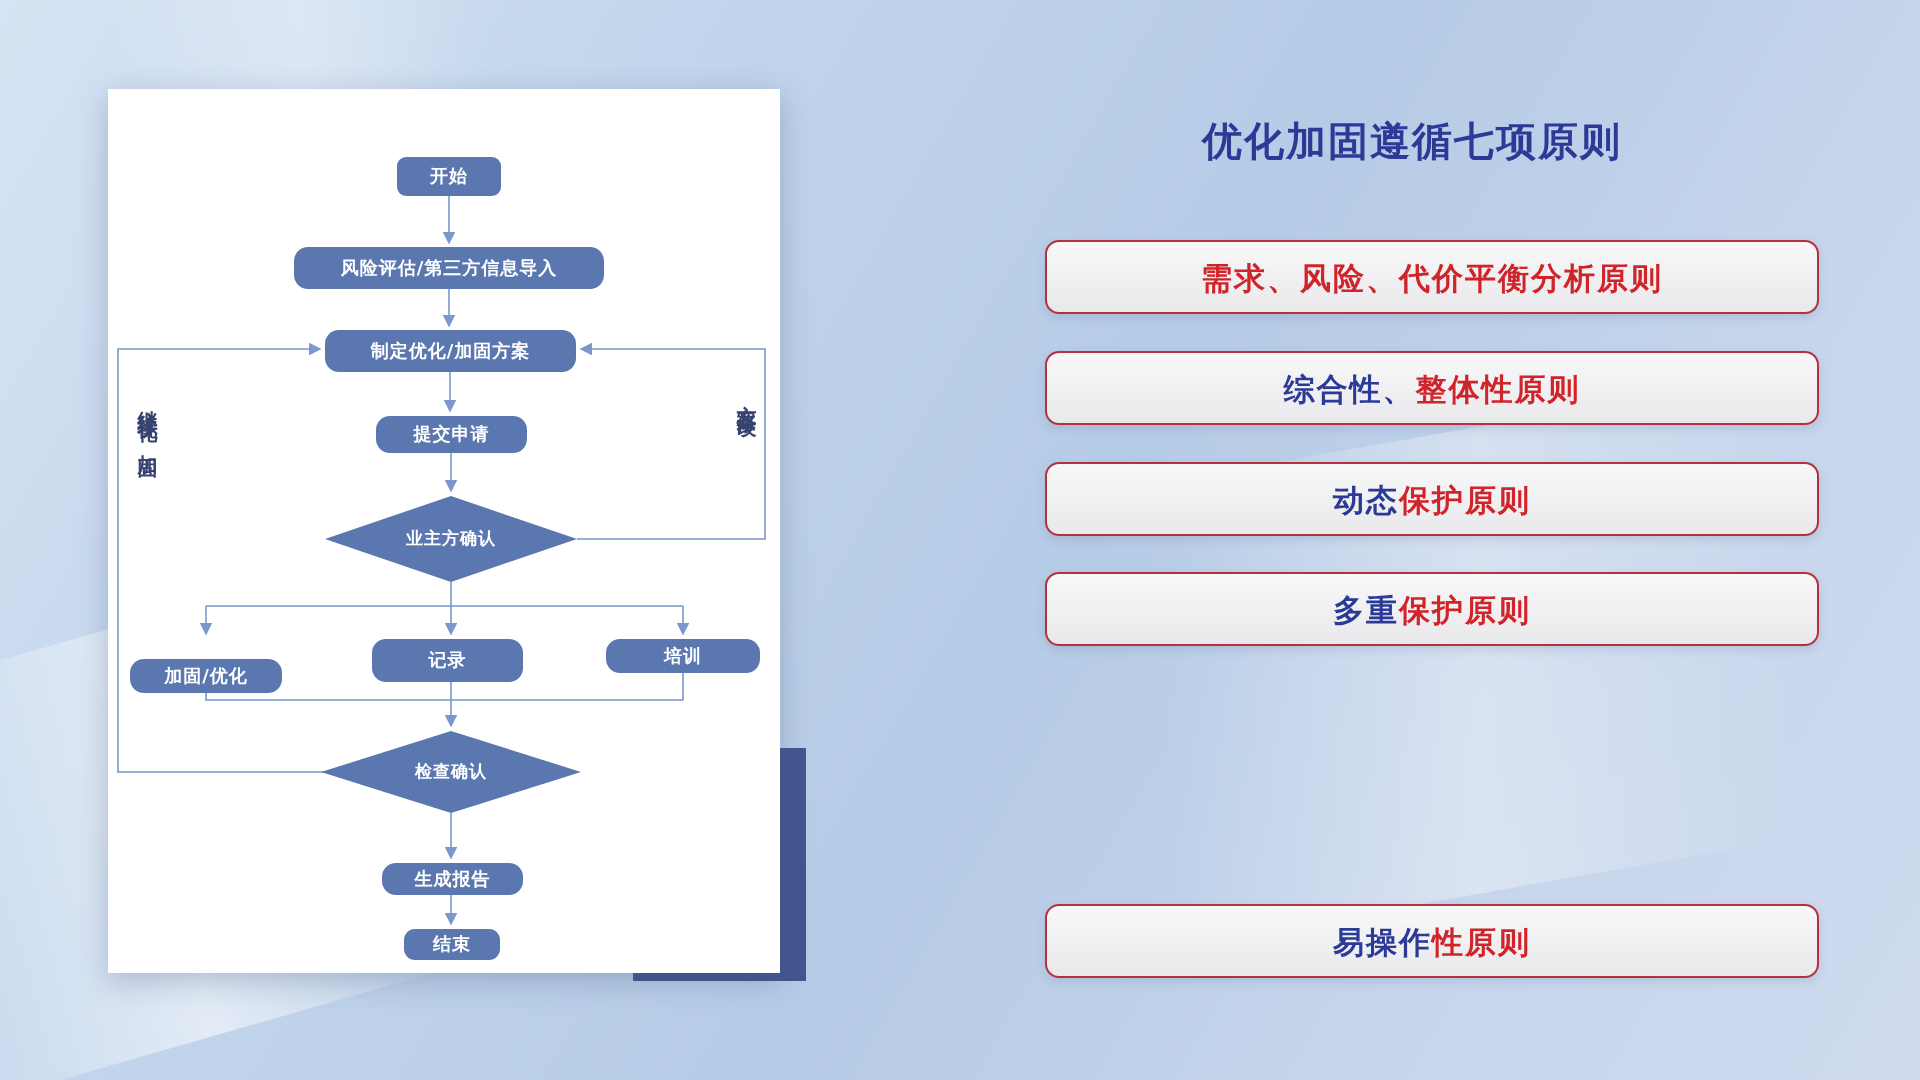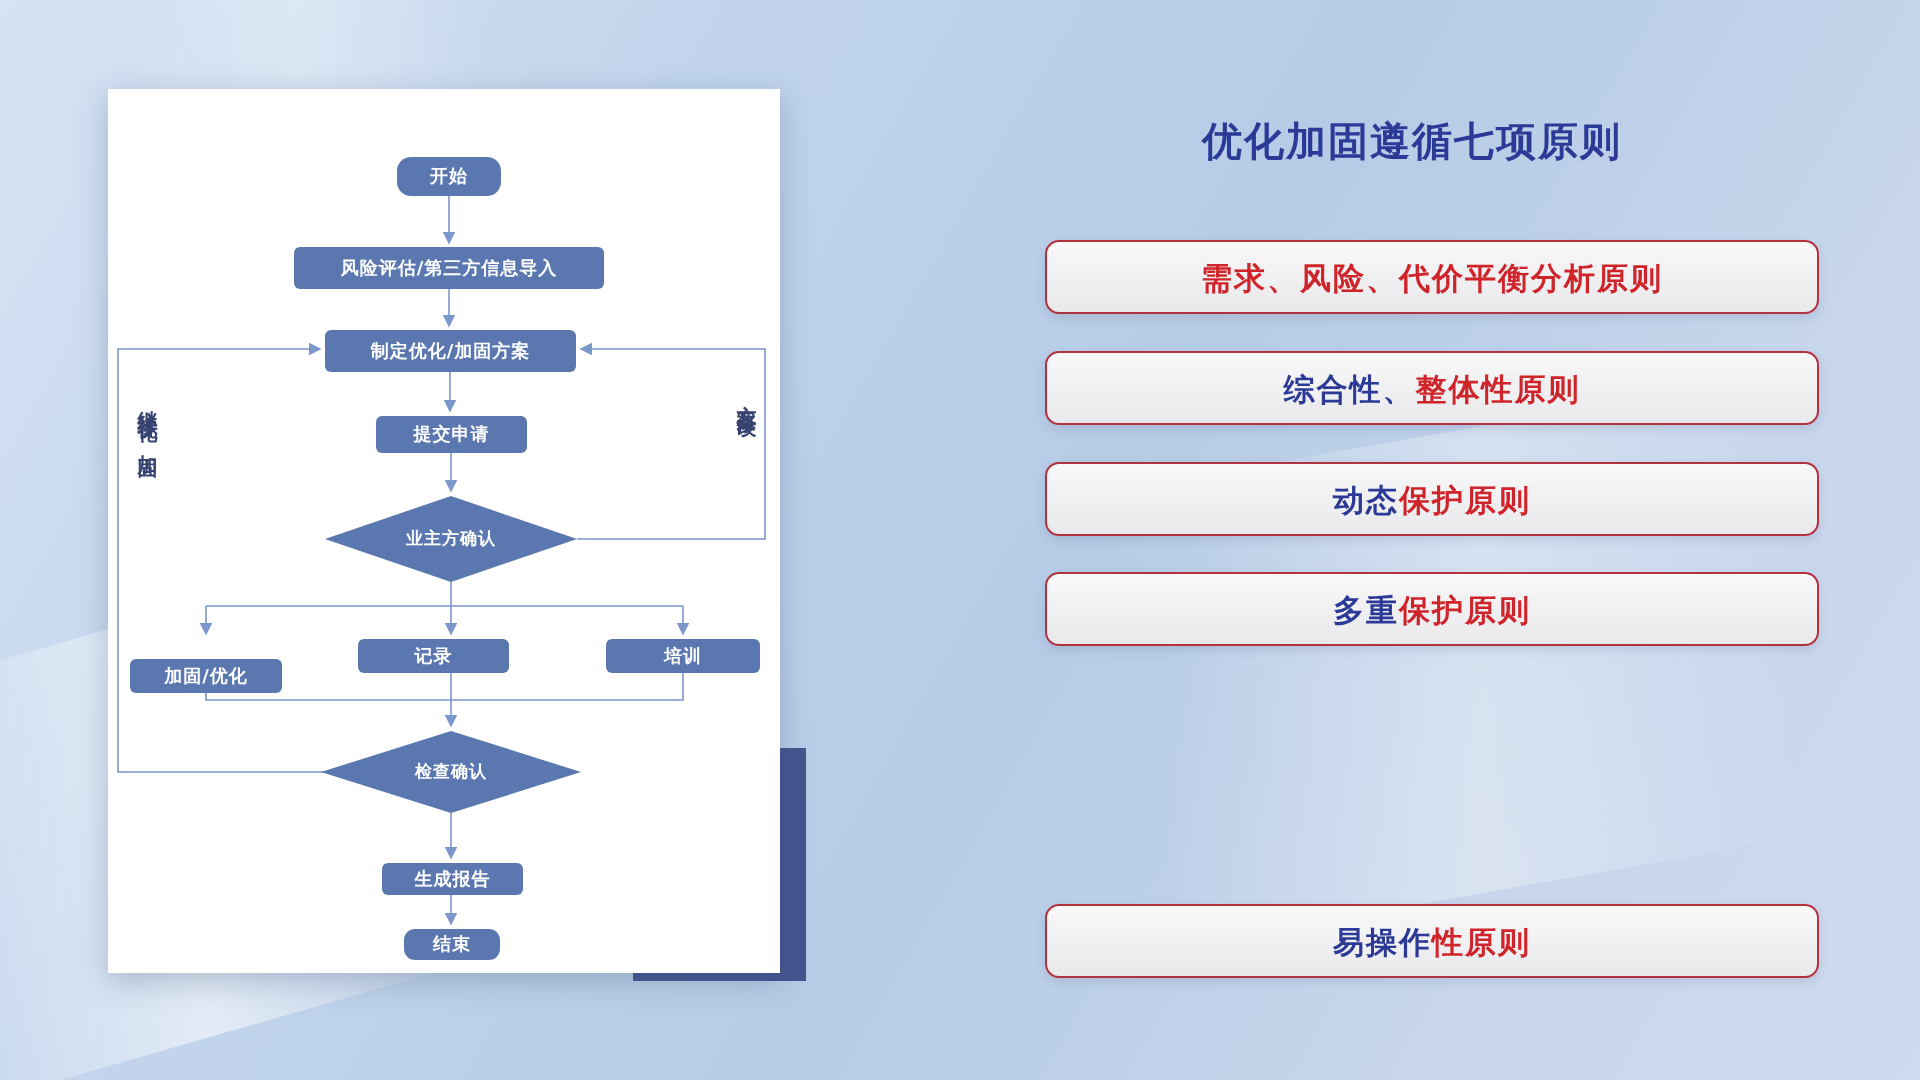--- a/index.html
+++ b/index.html
@@ -32,21 +32,21 @@
     background:#ffffff; z-index:2;
     box-shadow:0 8px 28px rgba(60,80,120,.30);
   }
   .wires { position:absolute; left:0; top:0; }
 
   .node {
     position:absolute; display:flex; align-items:center; justify-content:center;
     background:var(--node,#5a77b0); color:#ffffff; font-weight:bold; font-size:18px;
     text-align:center; line-height:1.15; z-index:3; letter-spacing:1px;
   }
-  .rect { border-radius:6px; }
+  .rect { border-radius:14px; }
   .diamond { clip-path:polygon(50% 0,100% 50%,50% 100%,0 50%); font-size:17px; }
 
   .edge-label {
     position:absolute; writing-mode:vertical-rl; text-orientation:upright;
     color:#36426f; font-weight:bold; font-size:20px; letter-spacing:4px; z-index:3;
   }
 
   .panel { position:absolute; left:1025px; top:0; width:774px; height:1080px; z-index:2; }
   .panel-title {
     position:absolute; left:0; top:114px; width:774px; text-align:center;
@@ -91,27 +91,27 @@
       <path d="M575 517 V544" marker-end="url(#arr)"></path>
       <path d="M98 584 V611 H575 V584 M343 584 V611"></path>
       <path d="M343 611 V636" marker-end="url(#arr)"></path>
       <path d="M343 724 V768" marker-end="url(#arr)"></path>
       <path d="M343 806 V834" marker-end="url(#arr)"></path>
       <path d="M469 450 H657 V260 H474" marker-end="url(#arr)"></path>
       <path d="M223 683 H10 V260 H211" marker-end="url(#arr)"></path>
     </g>
   </svg>
 
-  <div class="node rect" style="left:289px;top:68px;width:104px;height:39px;border-radius:14px">开始</div>
+  <div class="node rect" style="left:289px;top:68px;width:104px;height:39px;border-radius:9px">开始</div>
   <div class="node rect" style="left:186px;top:158px;width:310px;height:42px">风险评估/第三方信息导入</div>
   <div class="node rect" style="left:217px;top:241px;width:251px;height:42px">制定优化/加固方案</div>
   <div class="node rect" style="left:268px;top:327px;width:151px;height:37px">提交申请</div>
   <div class="node diamond" style="left:217px;top:407px;width:252px;height:86px">业主方确认</div>
   <div class="node rect" style="left:22px;top:570px;width:152px;height:34px">加固/优化</div>
-  <div class="node rect" style="left:250px;top:550px;width:151px;height:34px">记录</div>
+  <div class="node rect" style="left:264px;top:550px;width:151px;height:43px">记录</div>
   <div class="node rect" style="left:498px;top:550px;width:154px;height:34px">培训</div>
   <div class="node diamond" style="left:213px;top:642px;width:260px;height:82px">检查确认</div>
   <div class="node rect" style="left:274px;top:774px;width:141px;height:32px">生成报告</div>
   <div class="node rect" style="left:296px;top:840px;width:96px;height:31px;border-radius:11px">结束</div>
 
   <div class="edge-label" style="left:27px;top:306px">继续优化/加固</div>
   <div class="edge-label" style="left:626px;top:300px">方案修改</div>
 </div>
 
 <div class="panel">

